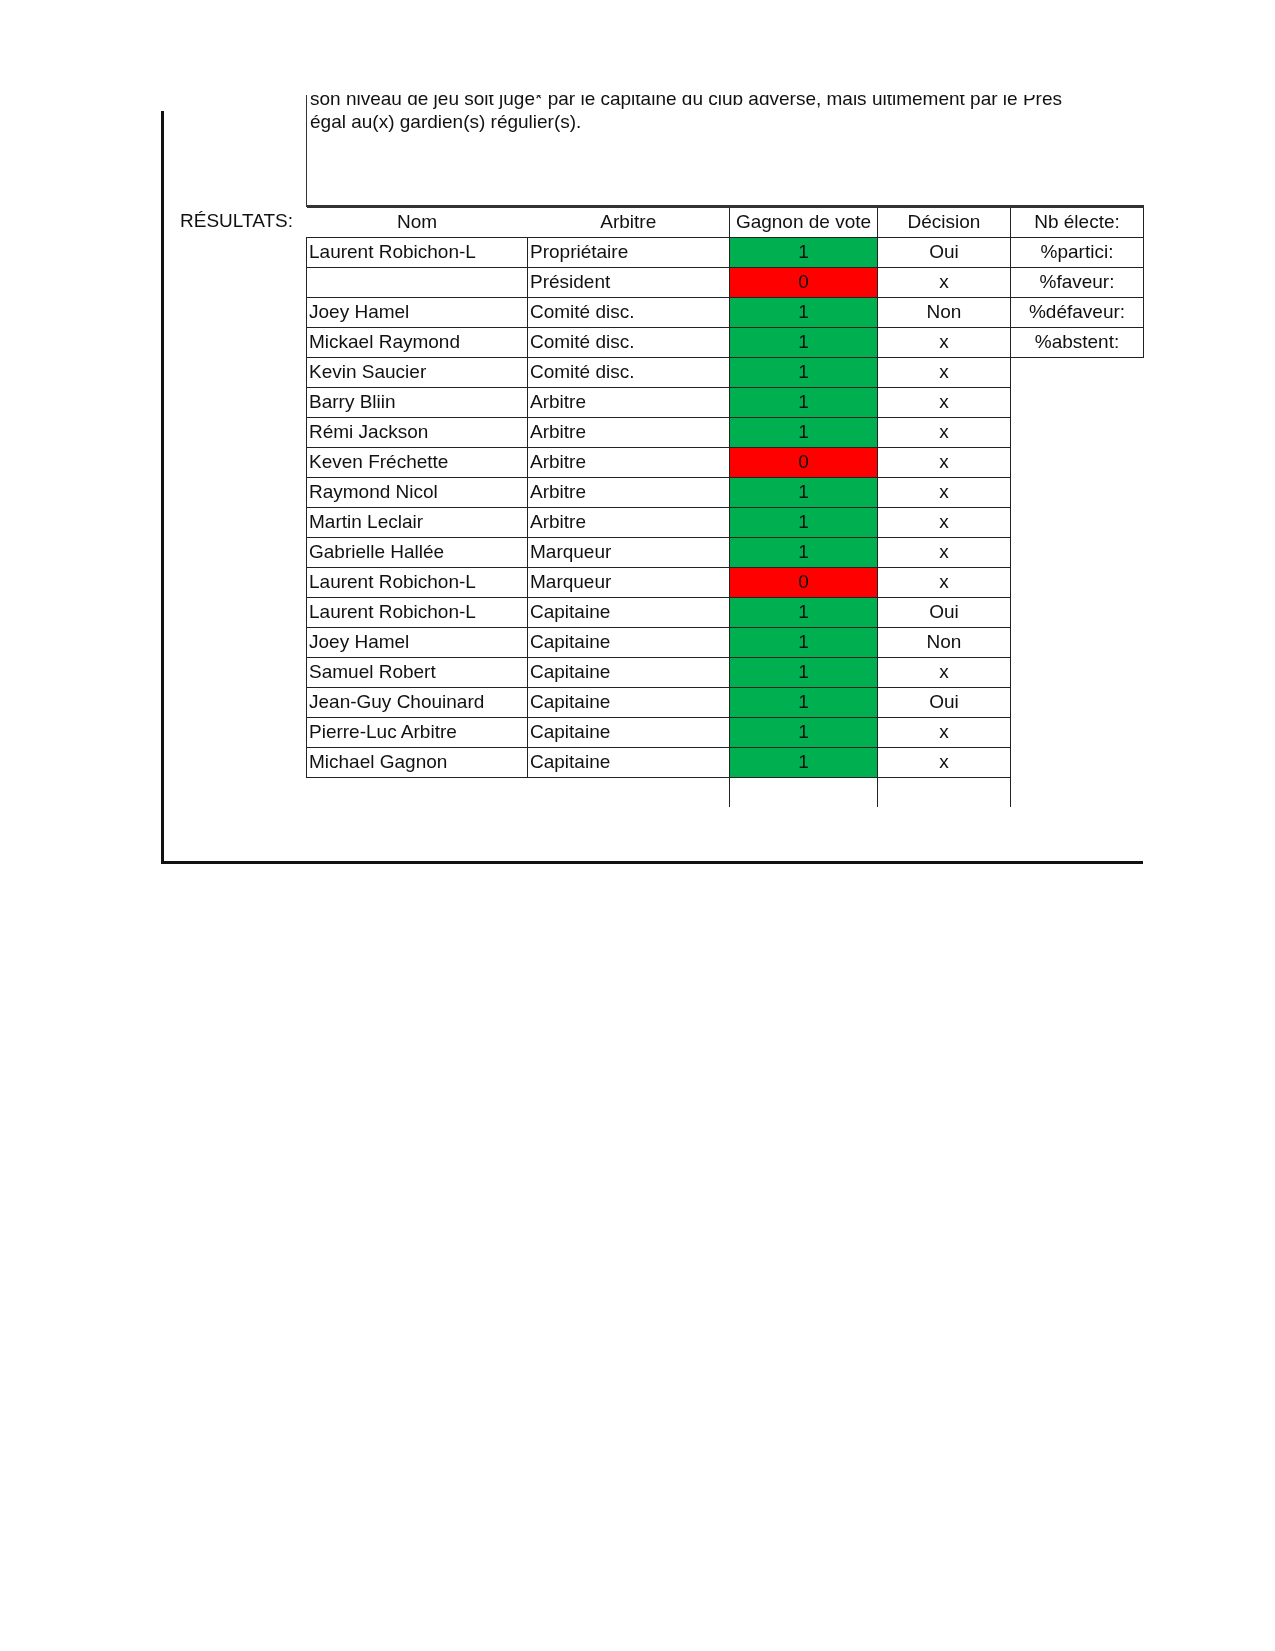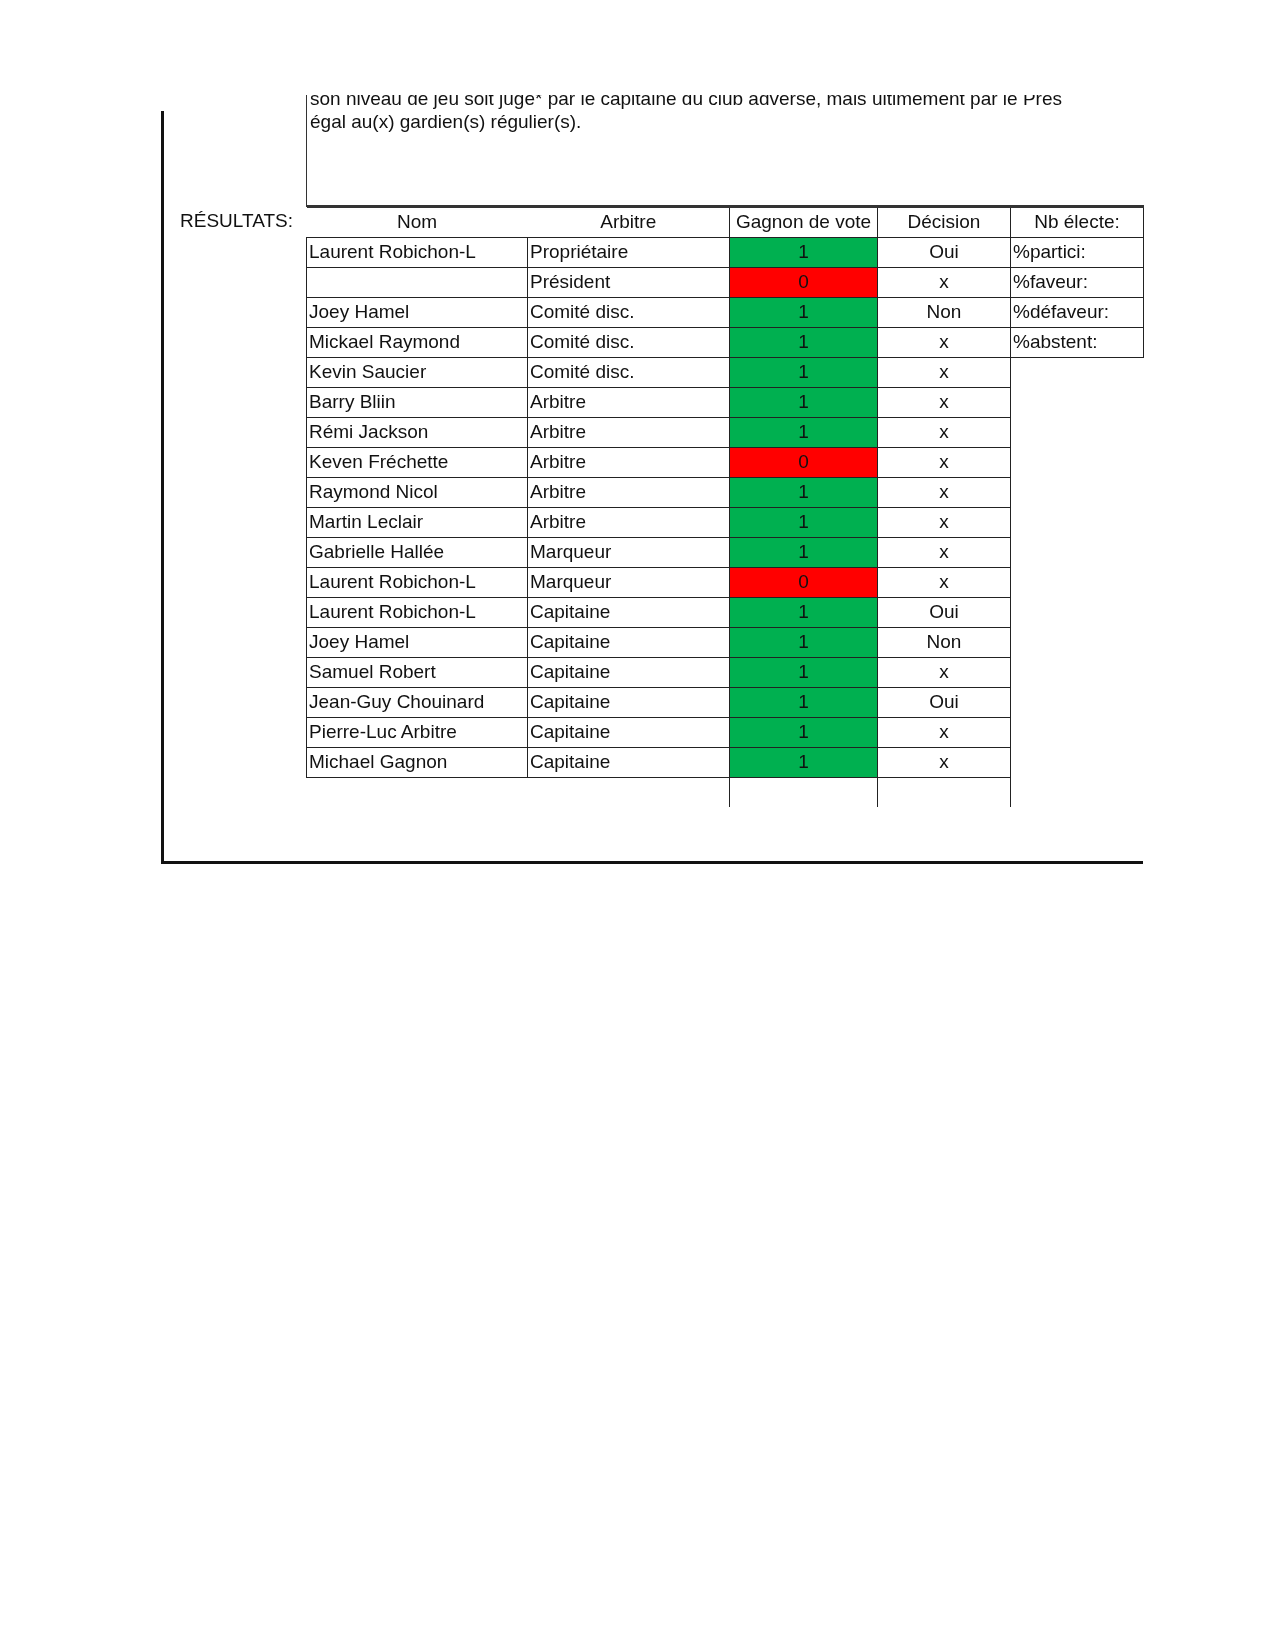--- a/index.html
+++ b/index.html
@@ -20,21 +20,21 @@
     .c-nom { width: 221px; }
     .c-fon { width: 202px; }
     .c-vote { width: 148px; }
     .c-dec { width: 133px; }
     .c-stat { width: 133px; }
     .bd { border: 1px solid #222; }
     .vote { text-align: center; }
     .vote.yes { background: #00b050; }
     .vote.no { background: #ff0000; }
     .dec { text-align: center; }
-    .stat { text-align: left; }
+    .stat { text-align: center; }
     .hdr-vote, .hdr-dec, .hdr-stat { border: 1px solid #222; border-top: 2px solid #333; }
     .hdr-nom, .hdr-fon { border-top: 2px solid #333; margin-top: 9px; }
     .empty { border-left: 1px solid #222; border-right: 1px solid #222; }
   </style>
 </head>
 <body>
 
 <div class="page">
   <div class="left-rule"></div>
   <div class="bottom-rule"></div>

